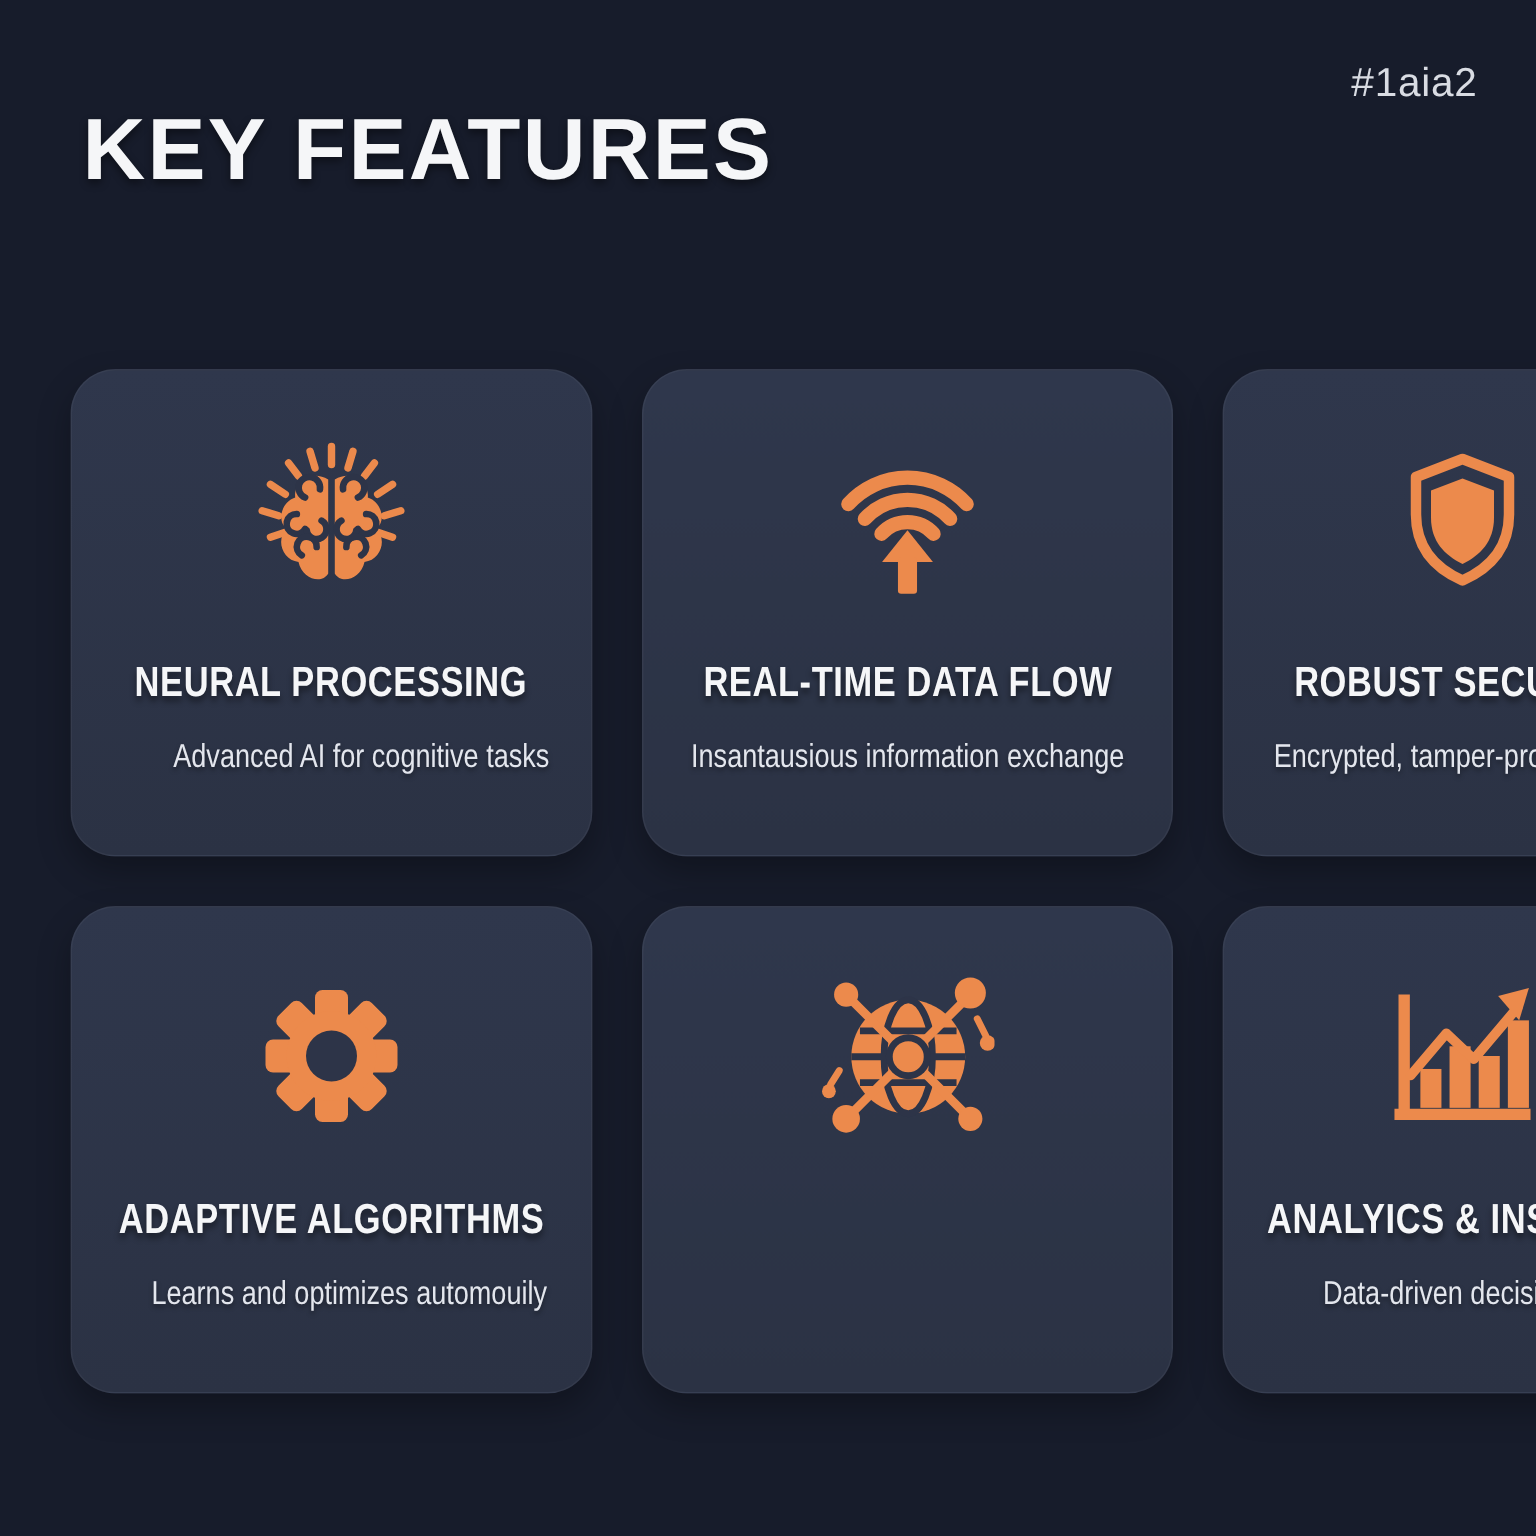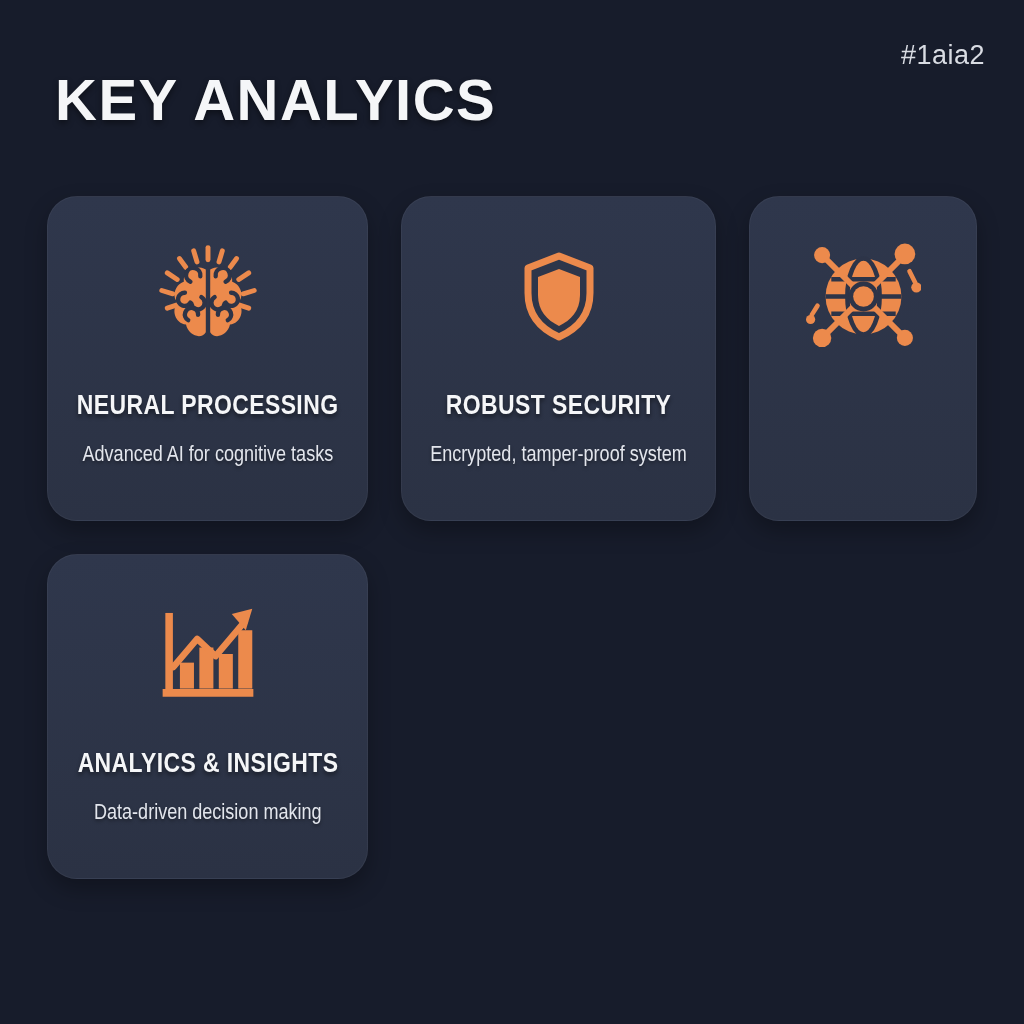--- a/index.html
+++ b/index.html
@@ -30,21 +30,21 @@
   .page-title{
     padding:62px 0 0 55px;
     font-size:58px;
     font-weight:bold;
     letter-spacing:1.5px;
     line-height:76px;
     color:var(--text);
     text-shadow:0 3px 6px rgba(0,0,0,.45);
   }
   .grid{
-    margin-top:58px;
+    margin-top:108px;
     padding:0 47px;
     display:grid;
     grid-template-columns:repeat(3,1fr);
     column-gap:30px;
     row-gap:24px;
     gap:33px;
   }
   .card{
     height:325px;
     background:linear-gradient(180deg,#2f374c 0%,#2b3244 100%);
@@ -74,21 +74,21 @@
   .card-title{
     font-size:28px;
     font-weight:bold;
     letter-spacing:0.5px;
     color:var(--text);
     text-shadow:0 3px 5px rgba(0,0,0,.45);
     line-height:32px;
   }
   .subtitle-wrap{
     display:flex;
-    justify-content:center;
+    justify-content:flex-end;
     width:100%;
   }
   .card-subtitle{
     font-size:22px;
     font-weight:normal;
     color:var(--subtext);
     text-shadow:0 2px 4px rgba(0,0,0,.4);
   }
   .cond{
     display:inline-block;
@@ -100,21 +100,21 @@
   svg{display:block;}
 </style>
 </head>
 <body>
 
 <div class="page">
 
   <div class="hashtag">#1aia2</div>
 
   <h1 class="page-title">
-    <div>KEY ANALYICS</div>
+    <div>KEY FEATURES</div>
   </h1>
 
   <div class="grid">
 
     <div class="card">
       <div class="icon-wrap">
         <svg width="110" height="110" viewBox="0 0 100 100">
           <g stroke="currentColor" stroke-width="4.5" stroke-linecap="round">
             <line x1="50" y1="6" x2="50" y2="17"></line>
             <line x1="37" y1="9" x2="40" y2="19"></line>
@@ -145,36 +145,75 @@
         </svg>
       </div>
       <div class="title-wrap">
         <span class="card-title cond">NEURAL PROCESSING</span>
       </div>
       <div class="subtitle-wrap">
         <span class="card-subtitle cond">Advanced AI for cognitive tasks</span>
       </div>
     </div>
 
+    <div class="card">
+      <div class="icon-wrap">
+        <svg width="106" height="106" viewBox="0 0 100 100">
+          <g stroke="currentColor" stroke-width="9" fill="none" stroke-linecap="round">
+            <path d="M12.8 40.6 A50 50 0 0 1 87.2 40.6"></path>
+            <path d="M23.2 49.9 A36 36 0 0 1 76.8 49.9"></path>
+            <path d="M33.6 59.3 A22 22 0 0 1 66.4 59.3"></path>
+          </g>
+          <polygon fill="currentColor" points="50,57 34,77 66,77"></polygon>
+          <rect fill="currentColor" x="44" y="74" width="12" height="23" rx="2"></rect>
+        </svg>
+      </div>
+      <div class="title-wrap">
+        <span class="card-title cond">REAL-TIME DATA FLOW</span>
+      </div>
+      <div class="subtitle-wrap">
+        <span class="card-subtitle cond">Insantausious information exchange</span>
+      </div>
+    </div>
 
     <div class="card">
       <div class="icon-wrap">
         <svg width="100" height="100" viewBox="0 0 100 100">
           <path fill="none" stroke="currentColor" stroke-width="7" stroke-linejoin="round" d="M50 10 L81 22 L81 47 C81 70 68 83 50 91 C32 83 19 70 19 47 L19 22 Z"></path>
           <path fill="currentColor" d="M50 23 L71 31 L71 49 C71 65 62 74 50 80 C38 74 29 65 29 49 L29 31 Z"></path>
         </svg>
       </div>
       <div class="title-wrap">
         <span class="card-title cond">ROBUST SECURITY</span>
       </div>
       <div class="subtitle-wrap">
         <span class="card-subtitle cond">Encrypted, tamper-proof system</span>
       </div>
     </div>
 
+    <div class="card">
+      <div class="icon-wrap">
+        <svg width="100" height="100" viewBox="0 0 100 100">
+          <g fill="currentColor">
+            <rect x="39" y="6" width="22" height="88" rx="5"></rect>
+            <rect x="39" y="6" width="22" height="88" rx="5" transform="rotate(45 50 50)"></rect>
+            <rect x="39" y="6" width="22" height="88" rx="5" transform="rotate(90 50 50)"></rect>
+            <rect x="39" y="6" width="22" height="88" rx="5" transform="rotate(135 50 50)"></rect>
+            <circle cx="50" cy="50" r="30"></circle>
+          </g>
+          <circle cx="50" cy="50" r="17" fill="var(--card)"></circle>
+        </svg>
+      </div>
+      <div class="title-wrap">
+        <span class="card-title cond">ADAPTIVE ALGORITHMS</span>
+      </div>
+      <div class="subtitle-wrap">
+        <span class="card-subtitle cond">Learns and optimizes automouily</span>
+      </div>
+    </div>
 
     <div class="card">
       <div class="icon-wrap">
         <svg width="115" height="115" viewBox="0 0 100 100">
           <circle cx="50" cy="50" r="33" fill="currentColor"></circle>
           <g stroke="var(--card)" stroke-width="4" fill="none">
             <ellipse cx="50" cy="50" rx="14" ry="33"></ellipse>
             <line x1="22" y1="35" x2="78" y2="35"></line>
             <line x1="17" y1="50" x2="83" y2="50"></line>
             <line x1="22" y1="65" x2="78" y2="65"></line>

